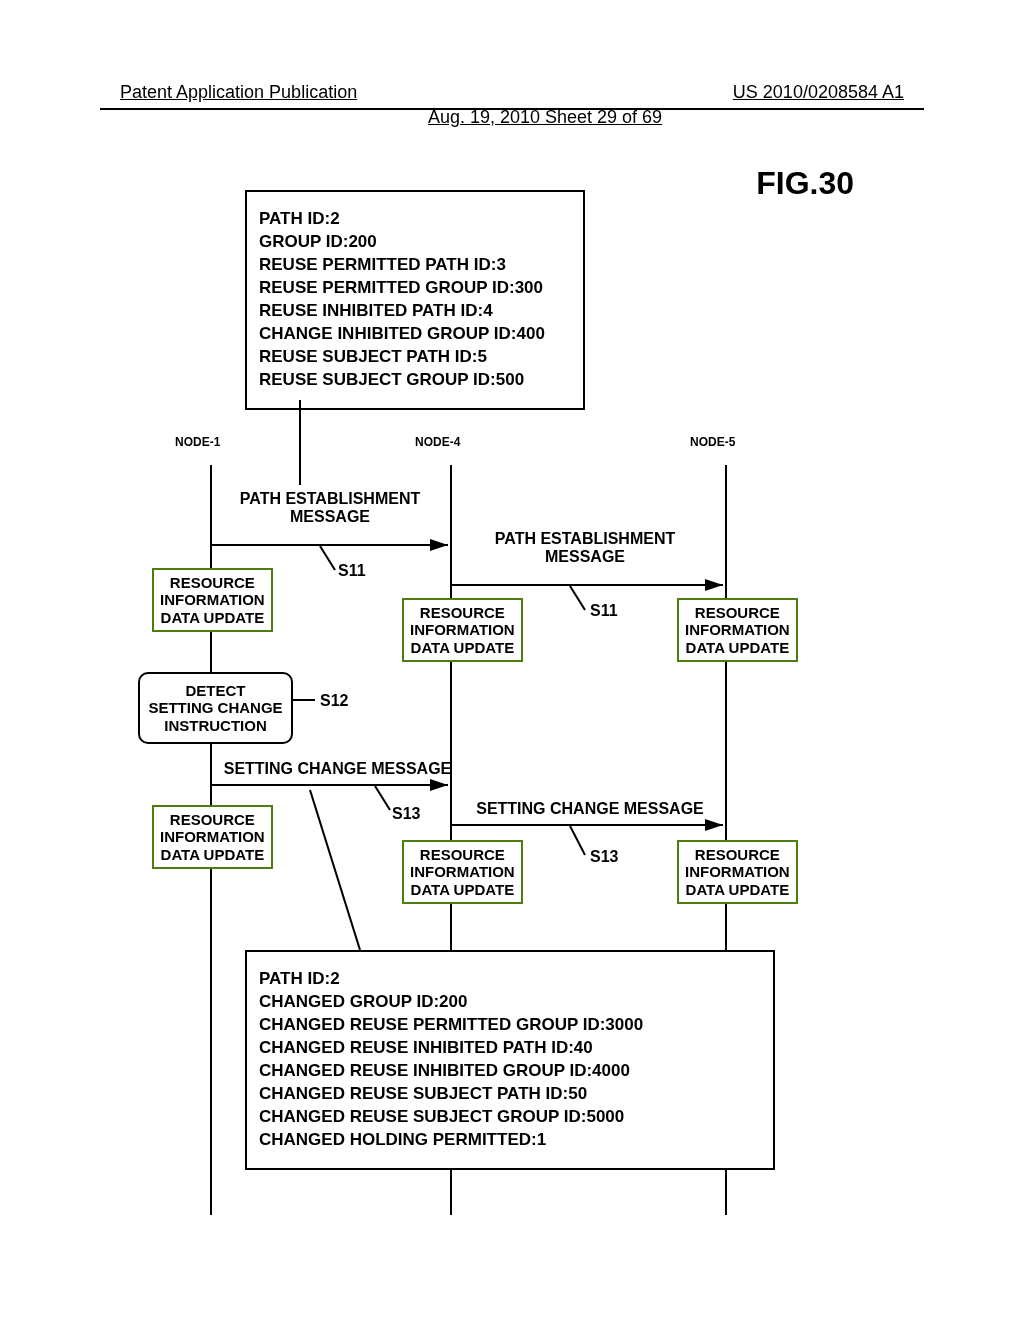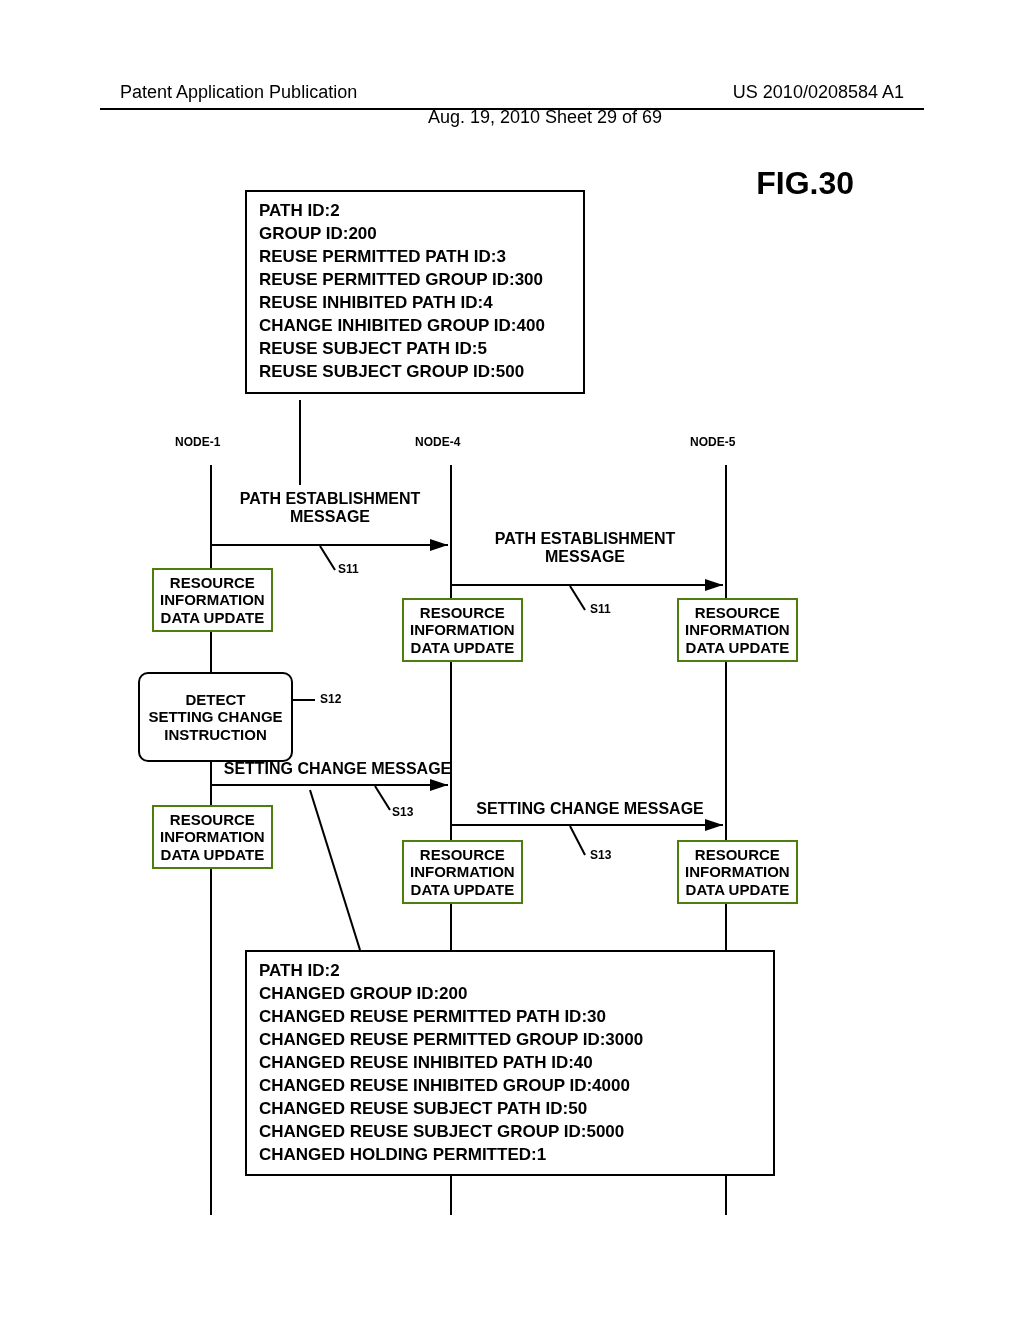--- a/index.html
+++ b/index.html
@@ -12,20 +12,21 @@
   }
   .header {
     position: absolute;
     top: 82px;
     left: 0;
     right: 0;
     display: flex;
     justify-content: space-between;
     padding: 0 120px;
     font-size: 18px;
+    text-decoration: underline;
   }
   .header-left { font-weight: normal; }
   .header-center { font-weight: normal; margin-top: 25px; }
   .header-right { font-weight: normal; }
   .hr-line {
     position: absolute;
     top: 108px;
     left: 100px;
     right: 100px;
     border-top: 2px solid #000;
@@ -41,21 +42,21 @@
     position: absolute;
     top: 190px;
     left: 120px;
     width: 780px;
     height: 1040px;
   }
   .info-box {
     position: absolute;
     border: 2px solid #000;
     background: #fff;
-    padding: 8px 12px;
+    padding: 16px 12px;
     font-size: 17px;
     font-weight: bold;
     line-height: 1.35;
   }
   .info-box-top {
     top: 0;
     left: 125px;
     width: 340px;
   }
   .info-box-bottom {
@@ -81,36 +82,36 @@
     font-size: 15px;
     font-weight: bold;
     text-align: center;
     line-height: 1.15;
   }
   .rounded-box {
     position: absolute;
     border: 2px solid #000;
     border-radius: 10px;
     background: #fff;
-    padding: 17px 8px;
+    padding: 8px 8px;
     font-size: 15px;
     font-weight: bold;
     text-align: center;
     line-height: 1.15;
   }
   .msg-label {
     position: absolute;
     font-size: 16px;
     font-weight: bold;
     text-align: center;
     line-height: 1.1;
   }
   .step-label {
     position: absolute;
-    font-size: 12px;
+    font-size: 16px;
     font-weight: bold;
   }
   svg.overlay {
     position: absolute;
     top: 0;
     left: 0;
     width: 780px;
     height: 1040px;
     pointer-events: none;
   }
@@ -212,21 +213,20 @@
   <div class="proc-box" style="left:282px; top:650px; white-space:pre-line;">RESOURCE
 INFORMATION
 DATA UPDATE</div>
   <div class="proc-box" style="left:557px; top:650px; white-space:pre-line;">RESOURCE
 INFORMATION
 DATA UPDATE</div>
 
   <div class="info-box info-box-bottom">
     <div>PATH ID:2</div>
     <div>CHANGED GROUP ID:200</div>
-    <div>CHANGED REUSE PERMITTED PATH ID:30</div>
     <div>CHANGED REUSE PERMITTED GROUP ID:3000</div>
     <div>CHANGED REUSE INHIBITED PATH ID:40</div>
     <div>CHANGED REUSE INHIBITED GROUP ID:4000</div>
     <div>CHANGED REUSE SUBJECT PATH ID:50</div>
     <div>CHANGED REUSE SUBJECT GROUP ID:5000</div>
     <div>CHANGED HOLDING PERMITTED:1</div>
   </div>
 
 </div>
 

